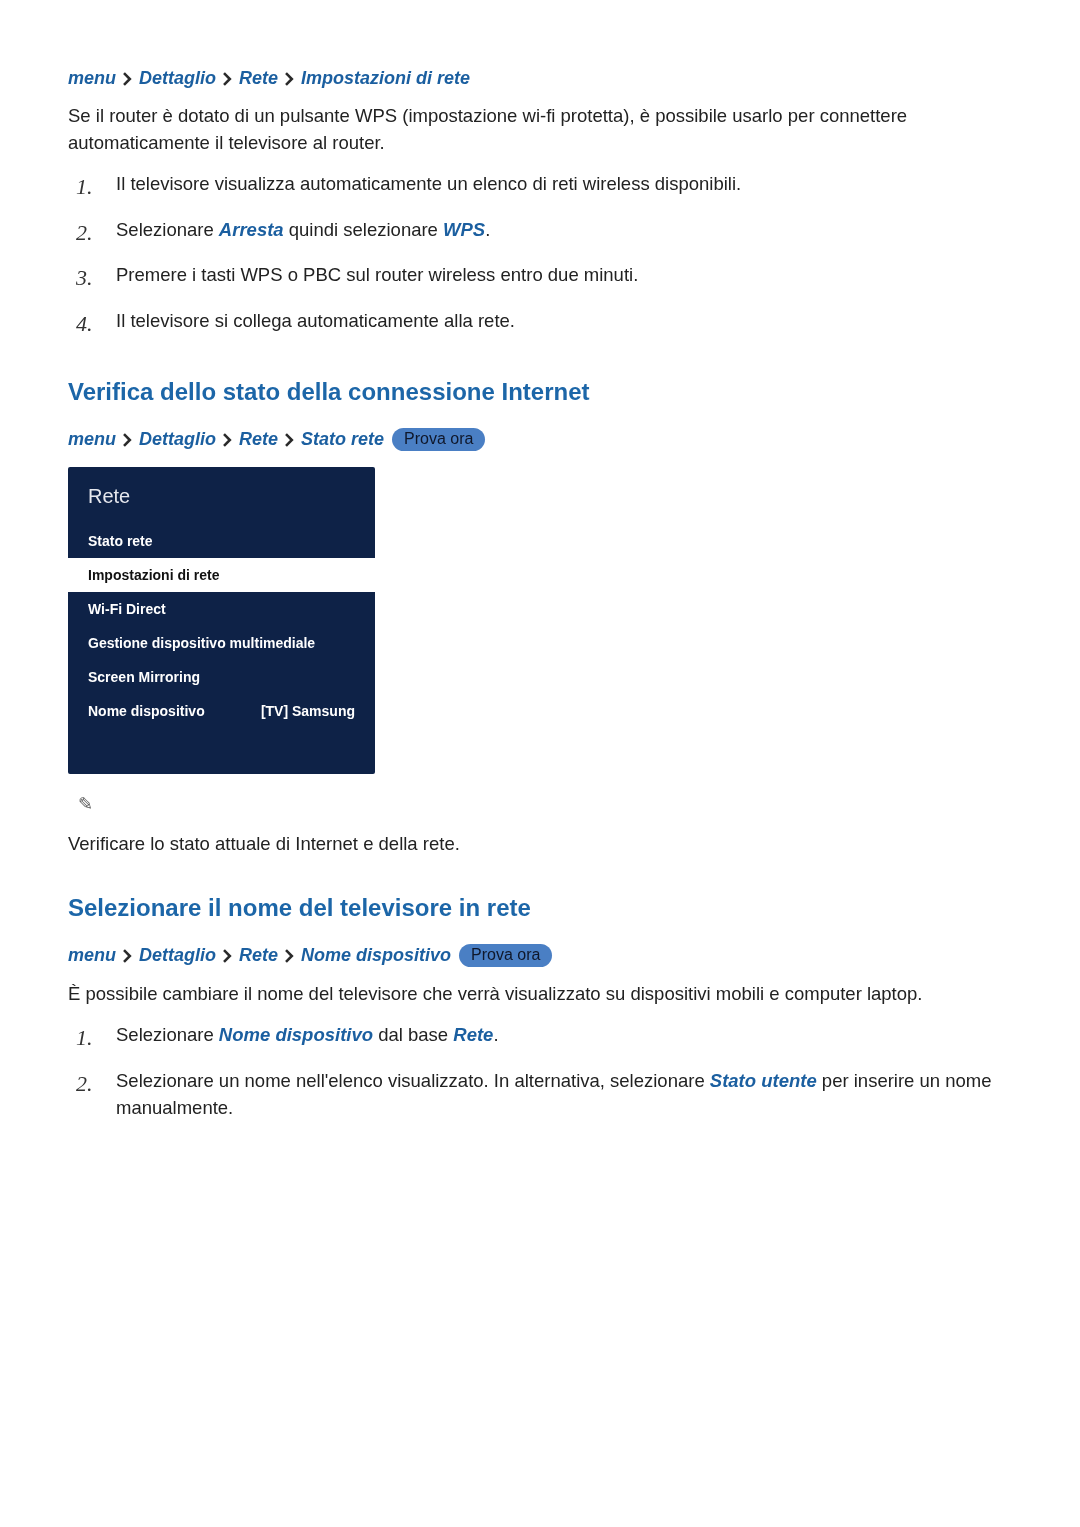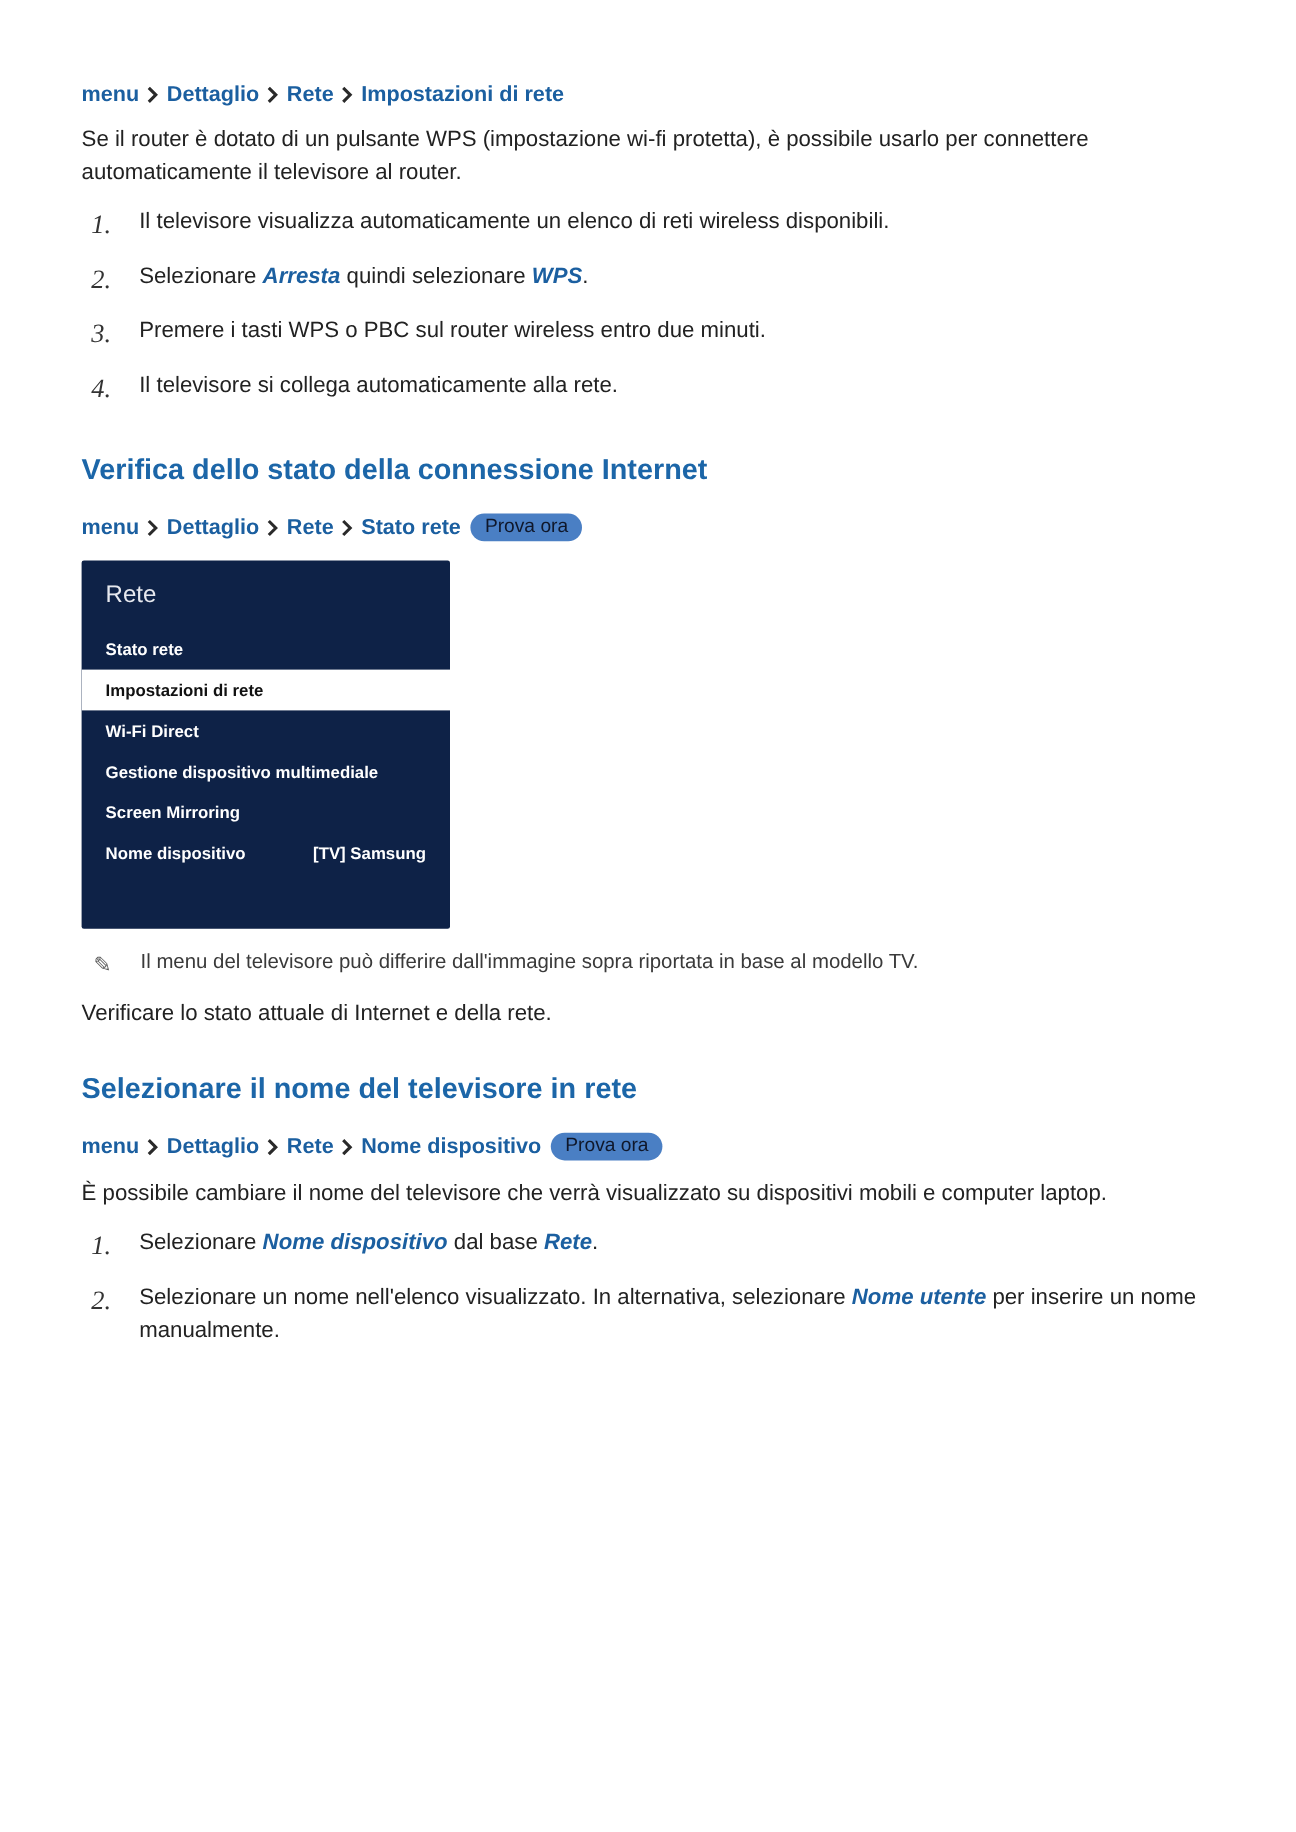--- a/index.html
+++ b/index.html
@@ -35,21 +35,21 @@
     flex-wrap:wrap;
     align-items:center;
     gap:6px;
   }
   .crumbs .chev{
     font-weight:700;
     color:#2a2a2a;
     font-size:18px;
     line-height:1;
   }
-  .crumbs .seg{color:var(--blue-bold);}
+  .crumbs .seg{color:var(--blue-bold);font-style:italic;}
   .crumbs .badge{
     display:inline-block;
     background:var(--badge);
     color:#0f172a;
     font-weight:400;
     font-size:16px;
     border-radius:999px;
     padding:2px 12px 3px 12px;
     margin-left:2px;
   }
@@ -234,21 +234,20 @@
         <span>Screen Mirroring</span>
       </div>
       <div class="row">
         <span>Nome dispositivo</span>
         <span class="right">[TV] Samsung</span>
       </div>
     </div>
 
     <div class="note">
       <span class="pencil">✎</span>
-      <span>Il menu del televisore può differire dall'immagine sopra riportata in base al modello TV.</span>
     </div>
 
     <p class="body">Verificare lo stato attuale di Internet e della rete.</p>
   </div>
 
   <div class="block">
     <h2 class="section">Selezionare il nome del televisore in rete</h2>
 
     <div class="crumbs">
       <span class="seg">menu</span>
@@ -278,19 +277,19 @@
     <ol class="steps">
       <li>
         <span class="num">1.</span>
         <span>
           <span>Selezionare </span><span class="em">Nome dispositivo</span><span> dal base </span><span class="em">Rete</span><span>.</span>
         </span>
       </li>
       <li>
         <span class="num">2.</span>
         <span>
-          <span>Selezionare un nome nell'elenco visualizzato. In alternativa, selezionare </span><span class="em">Nome utente</span><span></span><span class="em"></span><span> per inserire un nome manualmente.</span>
+          <span>Selezionare un nome nell'elenco visualizzato. In alternativa, selezionare </span><span class="em">Stato utente</span><span></span><span class="em"></span><span> per inserire un nome manualmente.</span>
         </span>
       </li>
     </ol>
   </div>
 
 </div>
 
 </body></html>

